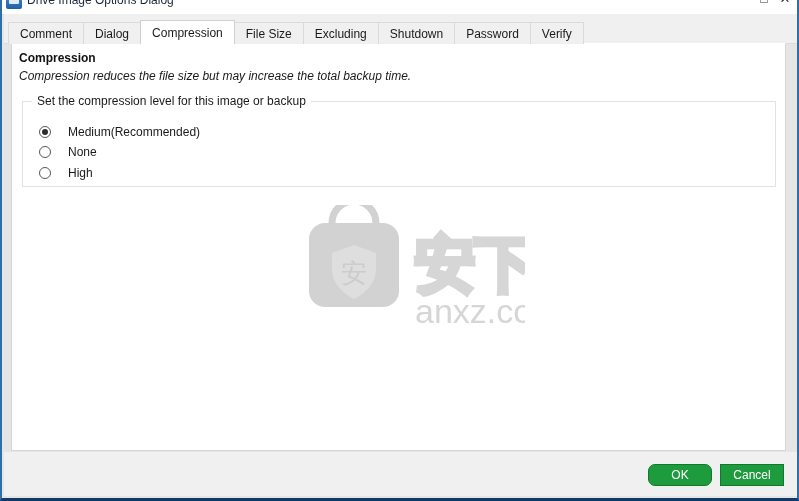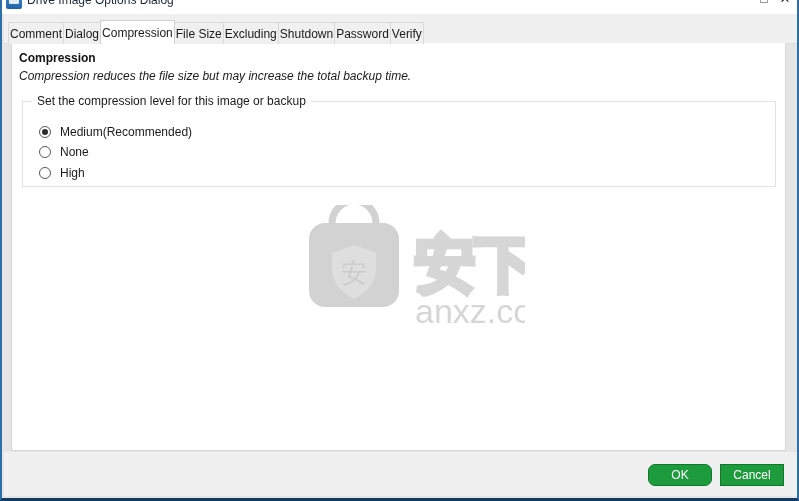--- a/index.html
+++ b/index.html
@@ -101,21 +101,21 @@
     left: 4px;
     bottom: 0px;
     height: 22px;
     display: flex;
     align-items: stretch;
   }
   .tab {
     position: relative;
     display: flex;
     align-items: center;
-    padding: 0 1px;
+    padding: 0 11px;
     font-size: 12px;
     color: #1a1a1a;
     background: #f0f0f0;
     border-left: 1px solid #dadada;
     border-right: 1px solid #dadada;
     border-top: 1px solid #dadada;
     box-sizing: border-box;
     white-space: nowrap;
     height: 22px;
     z-index: 1;
@@ -215,21 +215,21 @@
   }
   .radio-row.checked .radio-mark::after {
     content: "";
     position: absolute;
     left: 2px; top: 2px;
     width: 6px; height: 6px;
     border-radius: 50%;
     background: #2c2c2c;
   }
   .radio-label {
-    margin-left: 9px;
+    margin-left: 17px;
     font-size: 12px;
     color: #1a1a1a;
     white-space: nowrap;
   }
 
   
   #watermark {
     position: absolute;
     left: 283px;
     top: 161px;

